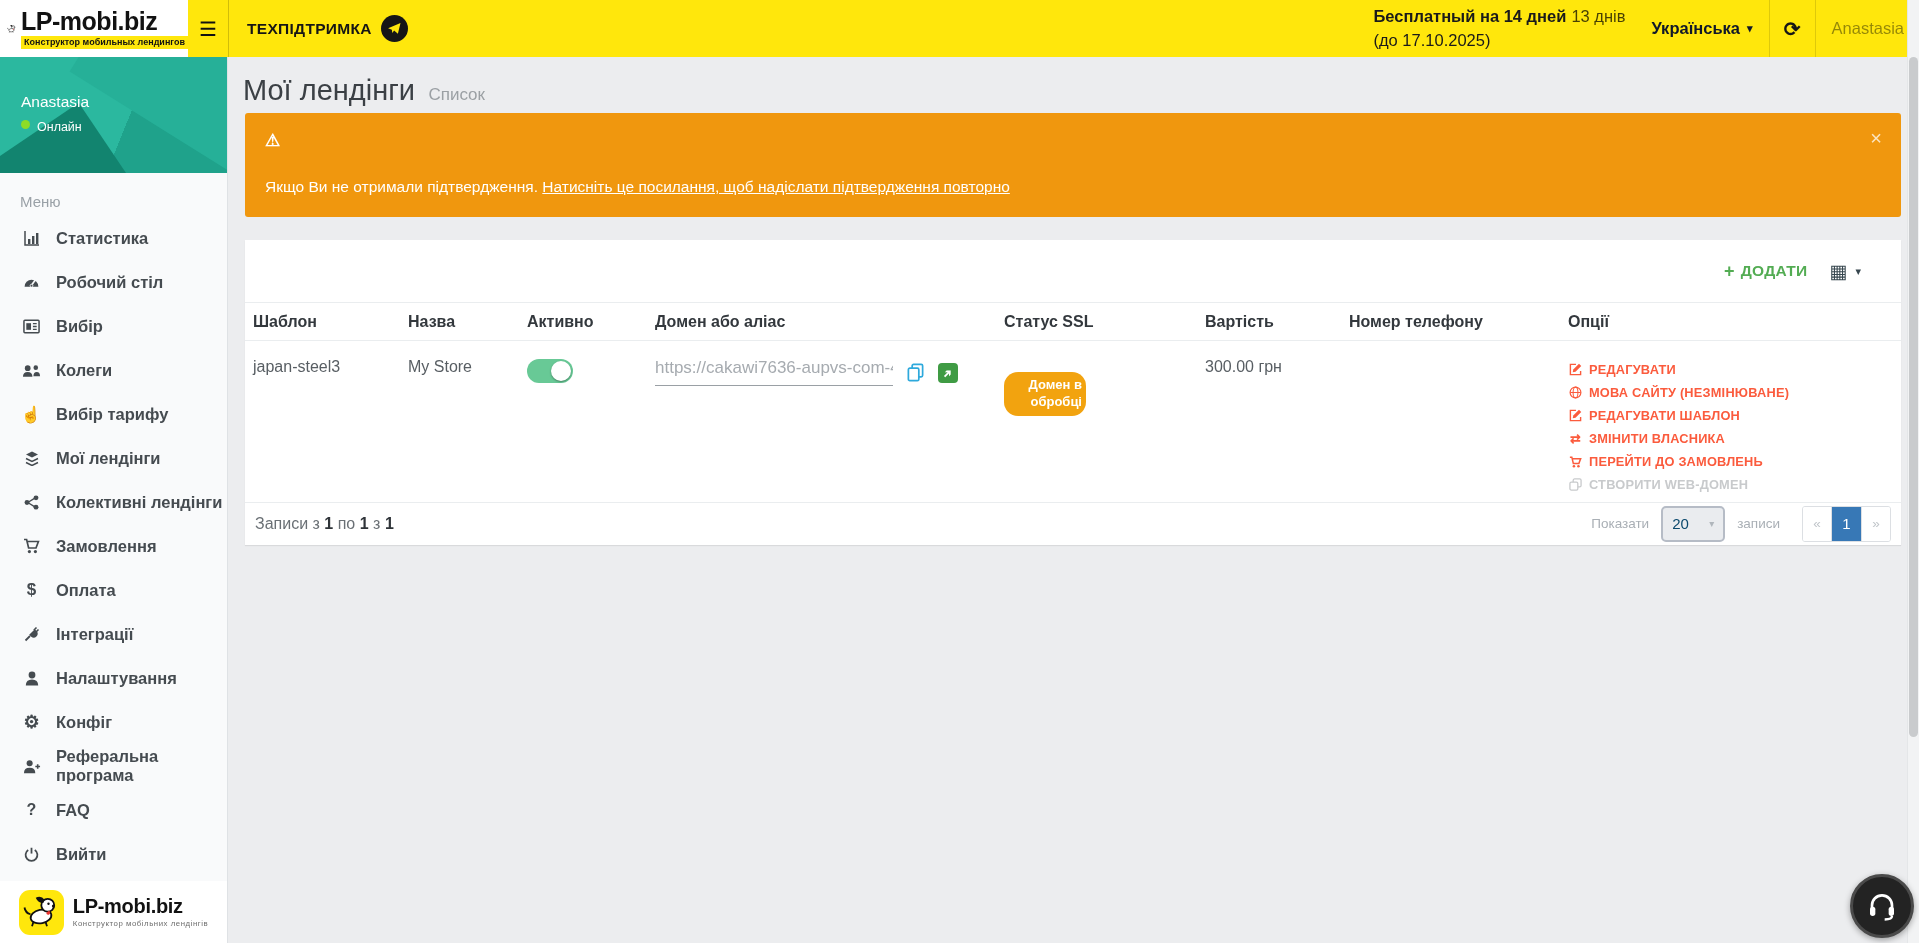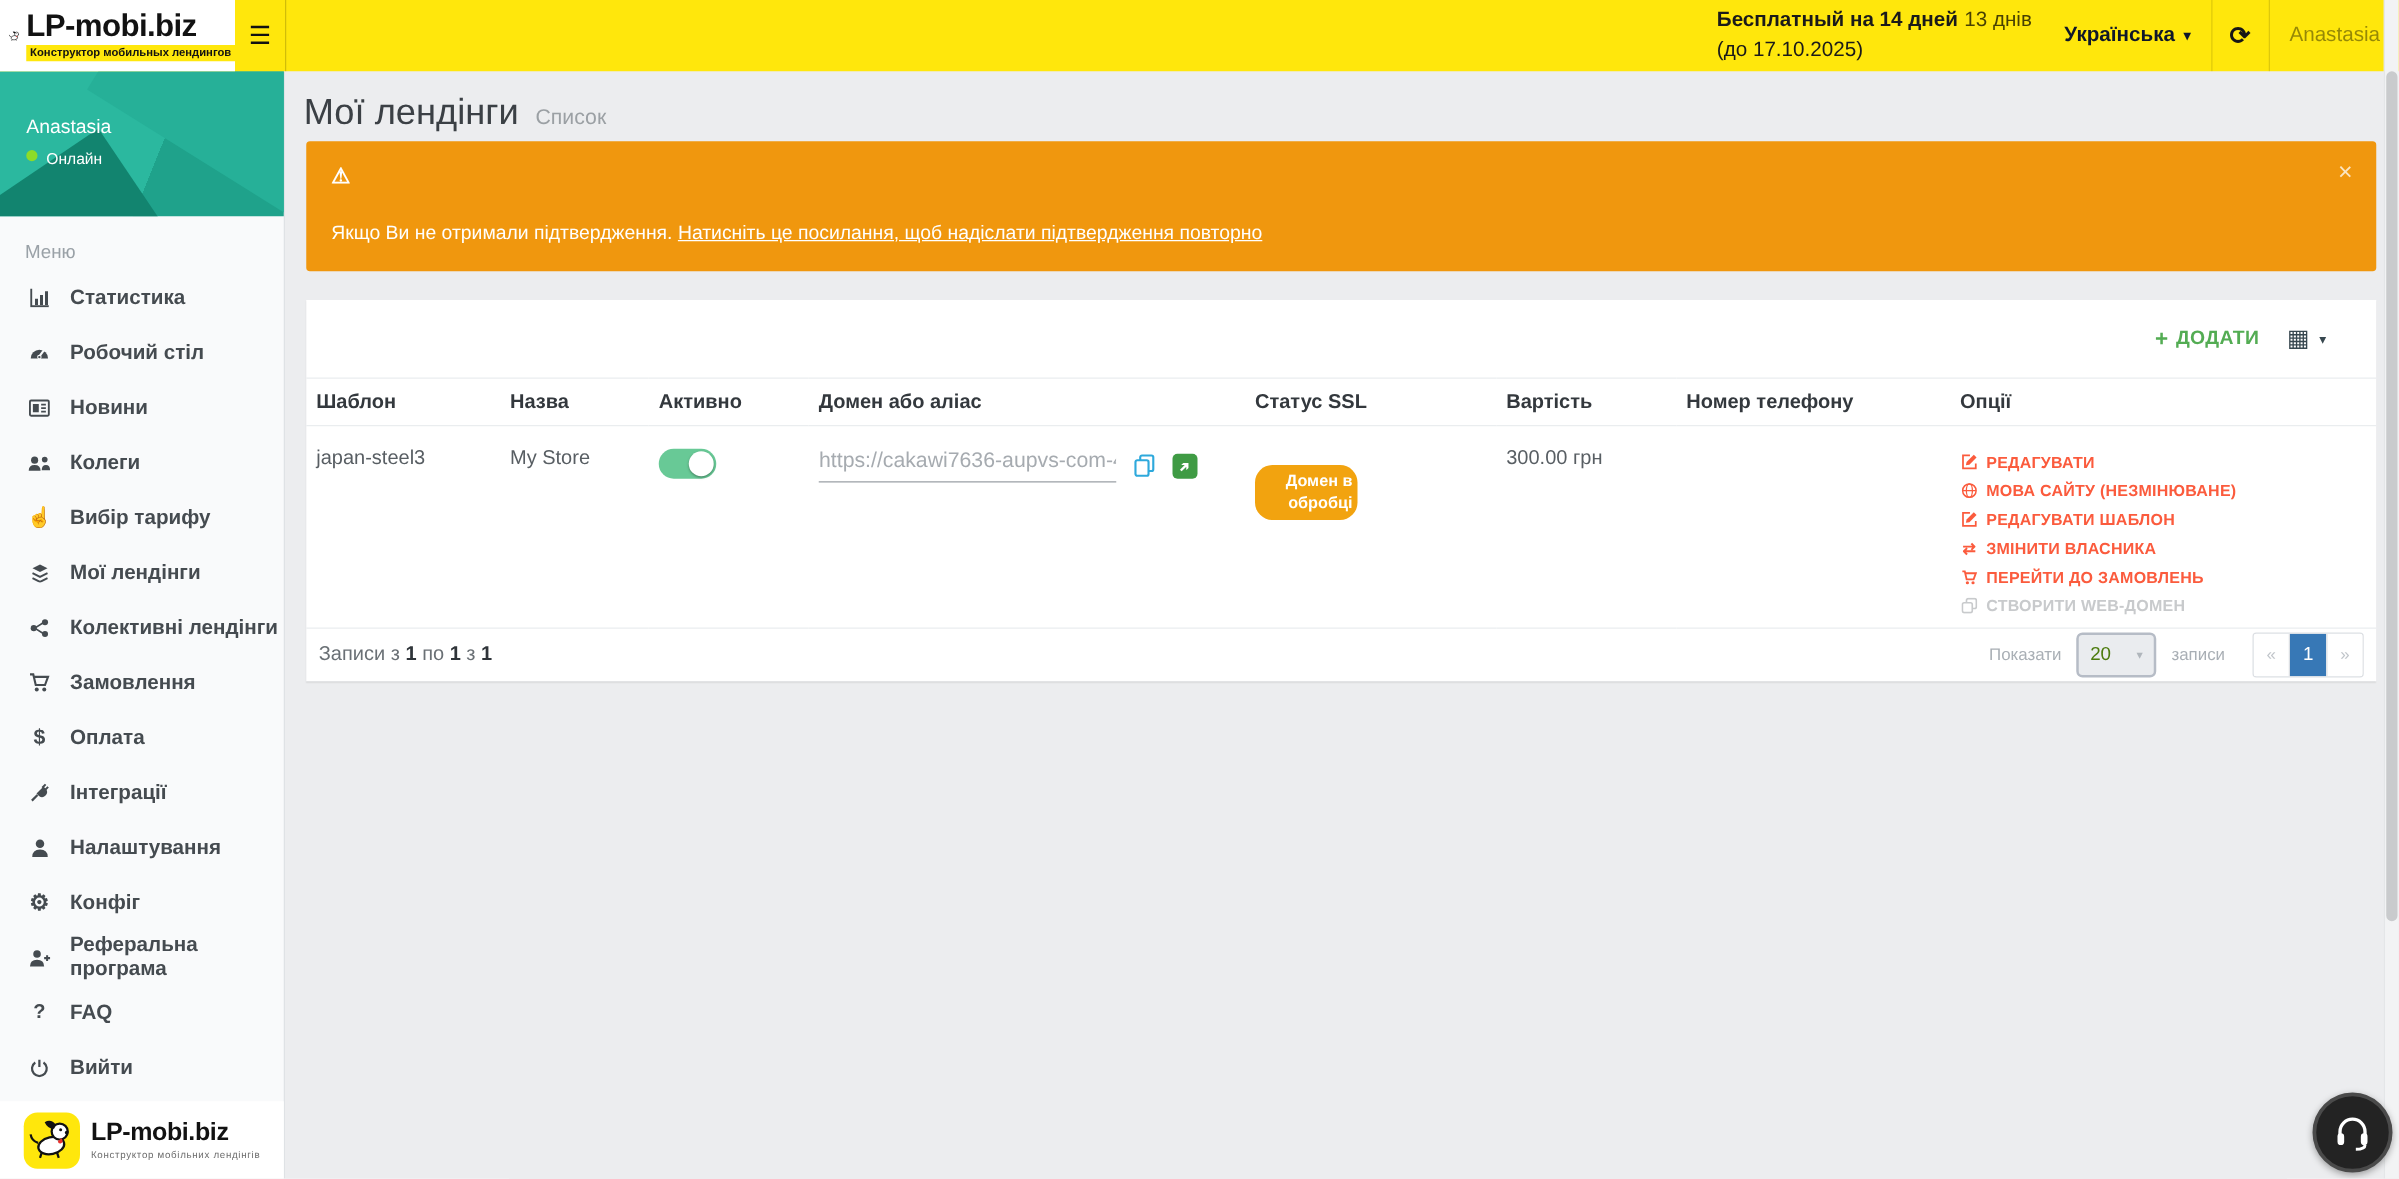--- a/index.html
+++ b/index.html
@@ -86,21 +86,21 @@
   .opts li { display:flex; align-items:center; gap:6px; height:23px; font-size:12.8px; font-weight:700; color:#fb5b3d; letter-spacing:0.2px; cursor:pointer; white-space:nowrap; }
   .opts li.disabled { color:#c8cacc; cursor:default; }
   .opts .oi { width:15px; display:flex; justify-content:center; align-items:center; flex:none; }
 
   .card-footer { position:absolute; left:0; right:0; bottom:0; height:43px; display:flex; align-items:center; justify-content:space-between; padding:0 10px; }
   .records { font-size:16px; color:#6a7075; }
   .records b { color:#2f3439; }
   .pg-right { display:flex; align-items:center; gap:12px; }
   .pg-label { font-size:13.5px; color:#a9afb5; }
   .pg-select { width:64px; height:36px; background:#eaecef; border:2px solid #b6bcc6; border-radius:5px; display:flex; align-items:center; justify-content:space-between; padding:0 9px; cursor:pointer; }
-  .pg-select .val { font-size:15px; color:#4d7c0f; }
+  .pg-select .val { font-size:15px; color:#0c4a6e; }
   .pg-select .caret { font-size:10px; color:#b0b6bc; }
   .pager { display:flex; border:1px solid #dcdfe3; border-radius:3px; overflow:hidden; margin-left:10px; }
   .pager div { width:29px; height:34px; display:flex; align-items:center; justify-content:center; background:#fff; font-size:13.5px; color:#c0c5ca; cursor:pointer; }
   .pager .pg-page { background:#3778b6; color:#fff; font-size:15px; }
   .pager .pg-prev { border-right:1px solid #dcdfe3; }
   .pager .pg-next { border-left:1px solid #dcdfe3; }
 
   
   .scrollbar { position:absolute; right:0; top:0; bottom:0; width:12px; background:#f2f3f4; border-left:1px solid #e4e6e8; z-index:40; }
   .scroll-thumb { position:absolute; left:1px; right:1px; top:57px; height:680px; background:#c9cbcd; border-radius:6px; }
@@ -126,20 +126,28 @@
         </g>
       </svg>
       <div class="logo-text">
         <span class="logo-title">LP-mobi.biz</span>
         <span class="logo-tagline">Конструктор мобильных лендингов</span>
       </div>
     </div>
     <div class="hamburger">
       <span>☰</span>
     </div>
+    <div class="support">
+      <span class="support-label">ТЕХПІДТРИМКА</span>
+      <span class="tg-circle">
+        <svg width="15" height="15" viewBox="0 0 20 20">
+            <path d="M1.5 9.5 L18 2.5 L14.5 17 L9.5 12.5 L7 16 L6.5 11.5 Z" fill="#ffe70c"></path>
+          </svg>
+      </span>
+    </div>
     <div class="topbar-right">
       <div class="trial">
         <div><span class="b">Бесплатный на 14 дней</span><span class="days">13 днів</span></div>
         <div>(до 17.10.2025)</div>
       </div>
       <div class="lang">
         <span>Українська</span>
         <span class="caret">▾</span>
       </div>
       <div class="tb-sep"></div>
@@ -183,21 +191,21 @@
         <span>Робочий стіл</span>
       </li>
       <li>
         <span class="mi">
             <svg width="17" height="15" viewBox="0 0 18 15">
               <rect x="1" y="1" width="16" height="13" rx="1" stroke="#454b50" stroke-width="1.6" fill="none"></rect>
               <rect x="3.5" y="4" width="5" height="7" fill="#454b50"></rect>
               <path d="M10.5 4.5h4 M10.5 7.5h4 M10.5 10.5h4" stroke="#454b50" stroke-width="1.4"></path>
             </svg>
           </span>
-        <span>Новини</span>
+        <span>Вибір</span>
       </li>
       <li>
         <span class="mi">
             <svg width="19" height="15" viewBox="0 0 20 15">
               <circle cx="6" cy="5" r="3" fill="#454b50"></circle>
               <path d="M1 14 q0-5 5-5 q5 0 5 5 z" fill="#454b50"></path>
               <circle cx="14.5" cy="4.5" r="2.4" fill="#454b50"></circle>
               <path d="M12 13.5 q0-4.5 3.5-4.5 q3.5 0 3.5 4.5 z" fill="#454b50"></path>
             </svg>
           </span>

